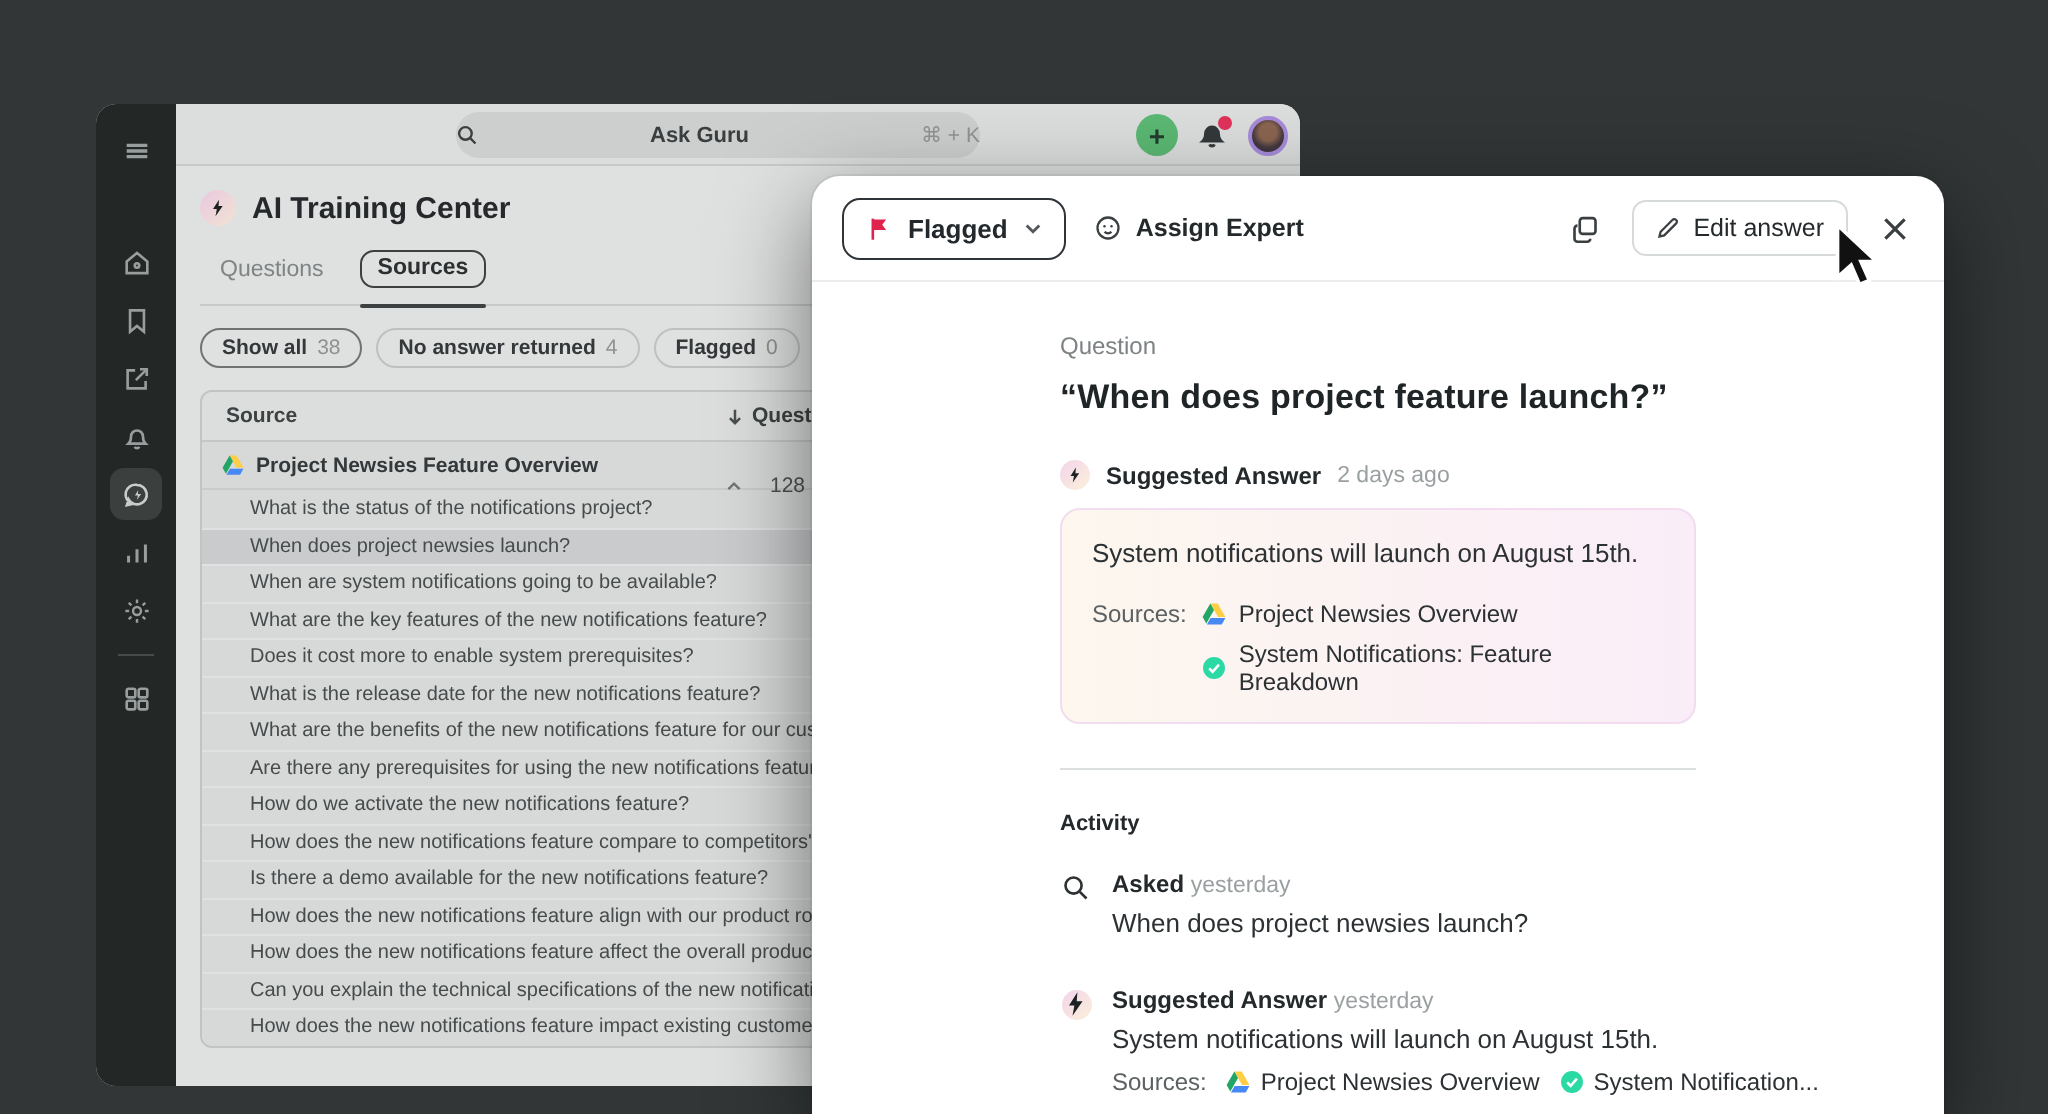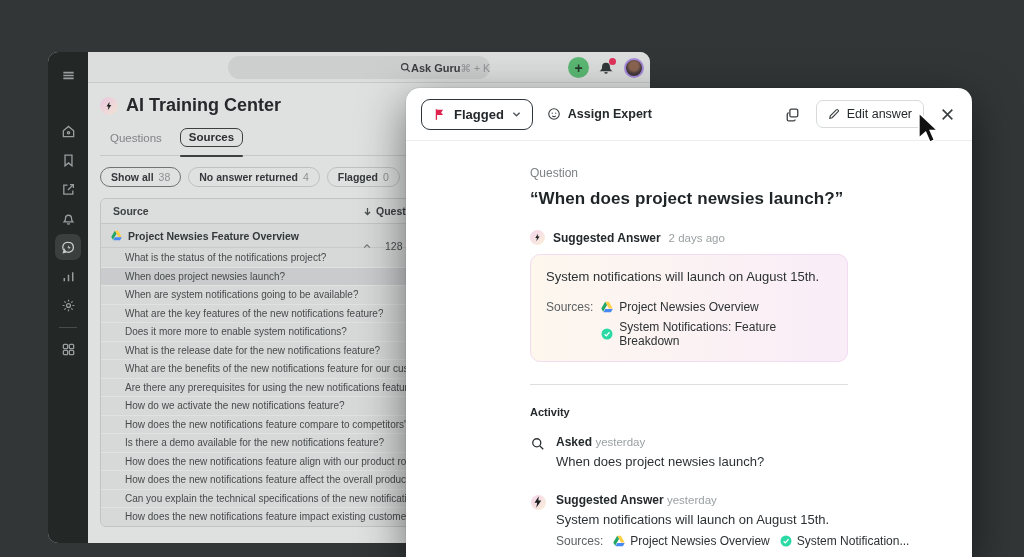--- a/index.html
+++ b/index.html
@@ -35,21 +35,21 @@
   .sb-divider { width: 18px; height: 1px; background: #474c4b; margin: 6px 0 8px; }
 
   .win-main { flex: 1; display: flex; flex-direction: column; min-width: 0; }
   .win-header {
     height: 31px; position: relative; flex: 0 0 31px;
     background: #dcdddd; border-bottom: 1px solid #c8caca;
   }
   .search-pill {
     position: absolute; left: 140px; top: 4px; width: 262px; height: 23px;
     background: #cdcfcf; border-radius: 12px;
-    display: flex; align-items: center; justify-content: flex-end; gap: 0;
+    display: flex; align-items: center; justify-content: space-between; gap: 10px;
     font-size: 11px;
   }
   .search-pill .s-label { font-weight: bold; color: #3a3e3f; }
   .search-pill .s-shortcut { color: #8f9394; font-size: 10.5px; }
   .search-pill svg { width: 11px; height: 11px; }
   .header-actions {
     position: absolute; right: 6px; top: 4px; height: 23px;
     display: flex; align-items: center; gap: 9px;
   }
   .plus-btn {
@@ -68,21 +68,21 @@
   }
 
   .win-body { flex: 1; padding: 9px 12px 0; background: #dfe0e0; min-width: 0; }
   .page-title-row { display: flex; align-items: center; gap: 8px; margin: 3px 0 12px; }
   .bolt-badge {
     width: 18px; height: 18px; border-radius: 50%;
     background: linear-gradient(135deg, #e9c8e0 0%, #f2e3d4 100%);
     display: flex; align-items: center; justify-content: center; flex: 0 0 auto;
   }
   .bolt-badge svg { width: 10px; height: 10px; fill: #1d2122; }
-  .page-title { font-size: 18px; font-weight: bold; color: #26292b; }
+  .page-title { font-size: 15px; font-weight: bold; color: #26292b; }
 
   .tabs-row { position: relative; display: flex; align-items: center; gap: 18px; padding: 0 10px 8px; border-bottom: 1px solid #c7c9c9; }
   .tab { font-size: 11.5px; color: #7f8485; background: none; border: none; cursor: pointer; font-family: inherit; }
   .tab.active {
     position: relative; color: #2b2f30; font-weight: bold;
     border: 1.3px solid #3c4041; border-radius: 7px; padding: 2px 8px 3px;
   }
   .tab.active::after {
     content:""; position:absolute; left:-1px; right:-1px; bottom:-11px;
     height:2.5px; background:#3c4041; border-radius:2px;
@@ -356,21 +356,21 @@
             <div class="qrow selected">
               <span class="qtext">When does project newsies launch?</span>
             </div>
             <div class="qrow">
               <span class="qtext">When are system notifications going to be available?</span>
             </div>
             <div class="qrow">
               <span class="qtext">What are the key features of the new notifications feature?</span>
             </div>
             <div class="qrow">
-              <span class="qtext">Does it more more to enable system notifications?</span>
+              <span class="qtext">Does it cost more to enable system prerequisites?</span>
             </div>
             <div class="qrow">
               <span class="qtext">What is the release date for the new notifications feature?</span>
             </div>
             <div class="qrow">
               <span class="qtext">What are the benefits of the new notifications feature for our customers?</span>
             </div>
             <div class="qrow">
               <span class="qtext">Are there any prerequisites for using the new notifications feature?</span>
             </div>
@@ -438,21 +438,21 @@
     <button class="icon-btn">
       <svg viewBox="0 0 14 14" fill="none" stroke="currentColor" stroke-width="1.5">
           <path d="M2.5 2.5 11.5 11.5M11.5 2.5 2.5 11.5"></path>
         </svg>
     </button>
   </div>
 
   <div class="modal-body">
     <div class="m-col">
       <div class="q-label">Question</div>
-      <div class="q-title">“When does project newsies launch?”</div>
+      <div class="q-title">“When does project feature launch?”</div>
 
       <div class="sa-row">
         <span class="sa-badge">
           <svg viewBox="0 0 24 24">
               <path d="M13.2 2 6 13.2h4.6L9 22l8.6-12.4h-5z"></path>
             </svg>
         </span>
         <span class="sa-label">Suggested Answer</span>
         <span class="sa-time">2 days ago</span>
       </div>

